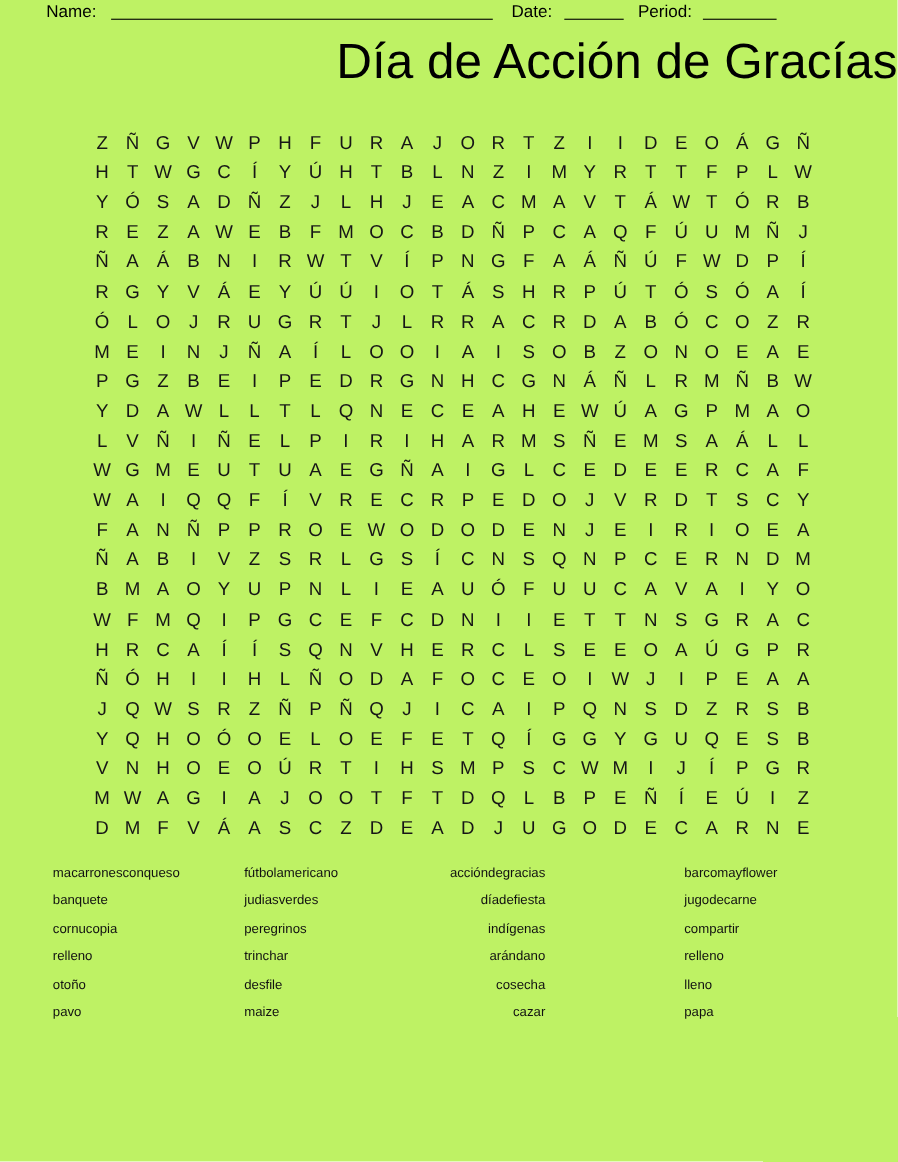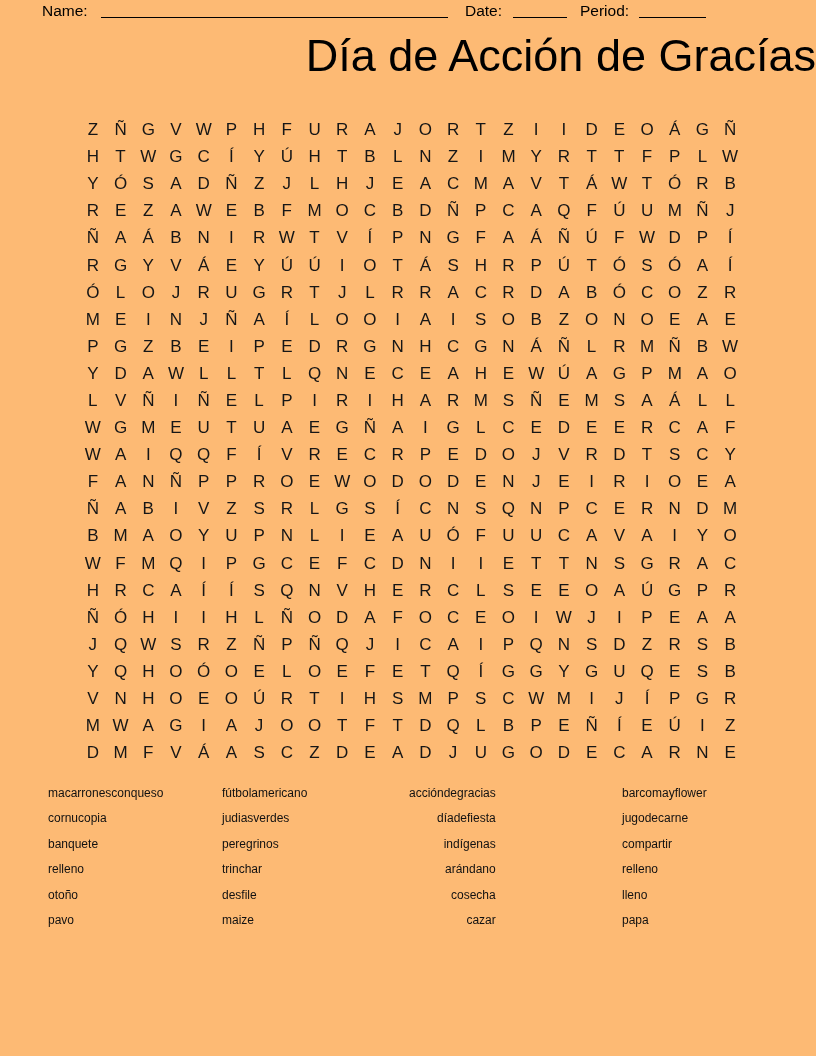--- a/index.html
+++ b/index.html
@@ -1,20 +1,20 @@
 <!DOCTYPE html>
 <html><head>
 <meta charset="utf-8">
 <style>
   html, body { margin: 0; padding: 0; background: #ffffff; }
   .page {
     position: relative;
     width: 816px;
     height: 1056px;
-    background: #fdba74;
+    background: #bef264;
     color: #000000;
     font-family: "Liberation Sans", "DejaVu Sans", sans-serif;
     overflow: hidden;
   }
   
   .lbl {
     position: absolute;
     top: 2px;
     font-size: 15.5px;
     color: #000000;
@@ -682,22 +682,22 @@
       <div class="cell">C</div>
       <div class="cell">A</div>
       <div class="cell">R</div>
       <div class="cell">N</div>
       <div class="cell">E</div>
     </div>
 
   <div class="word-bank" id="word-bank">
       <div class="wcol wcol0">
         <div class="word">macarronesconqueso</div>
+        <div class="word">banquete</div>
         <div class="word">cornucopia</div>
-        <div class="word">banquete</div>
         <div class="word">relleno</div>
         <div class="word">otoño</div>
         <div class="word">pavo</div>
       </div>
       <div class="wcol wcol1">
         <div class="word">fútbolamericano</div>
         <div class="word">judiasverdes</div>
         <div class="word">peregrinos</div>
         <div class="word">trinchar</div>
         <div class="word">desfile</div>

